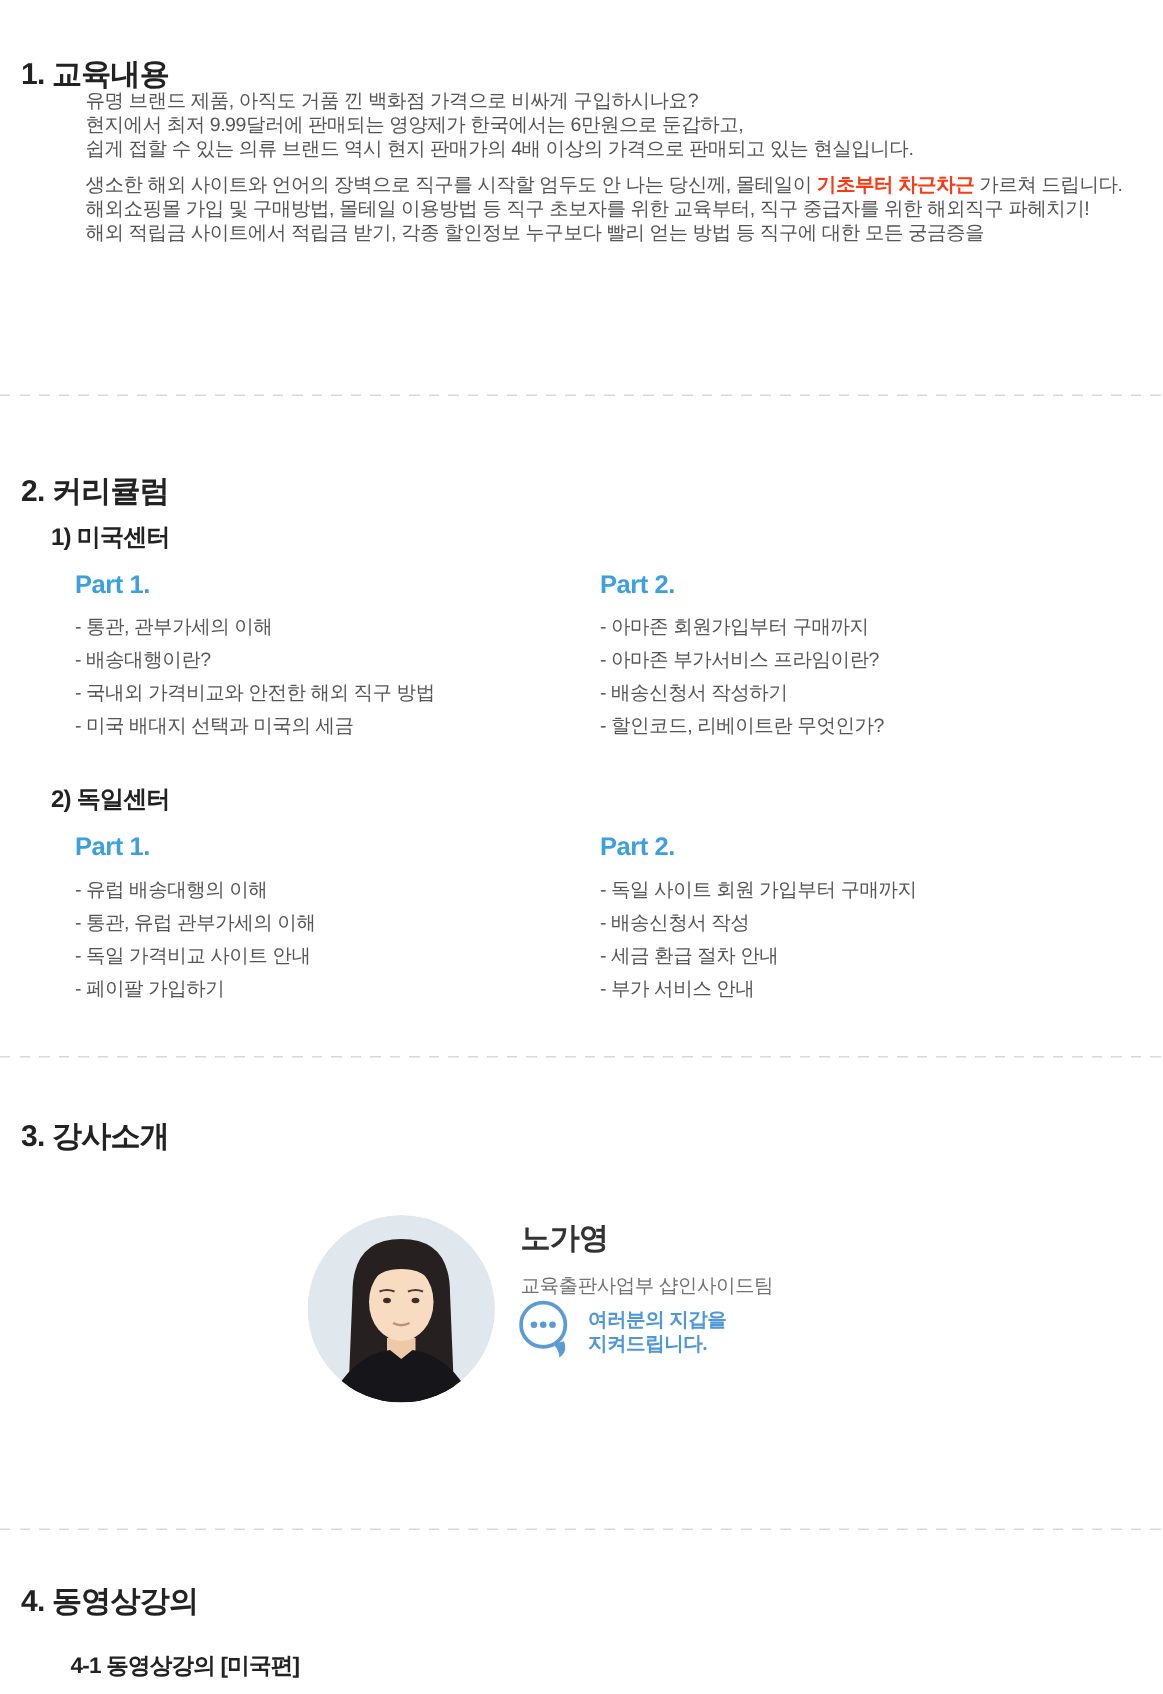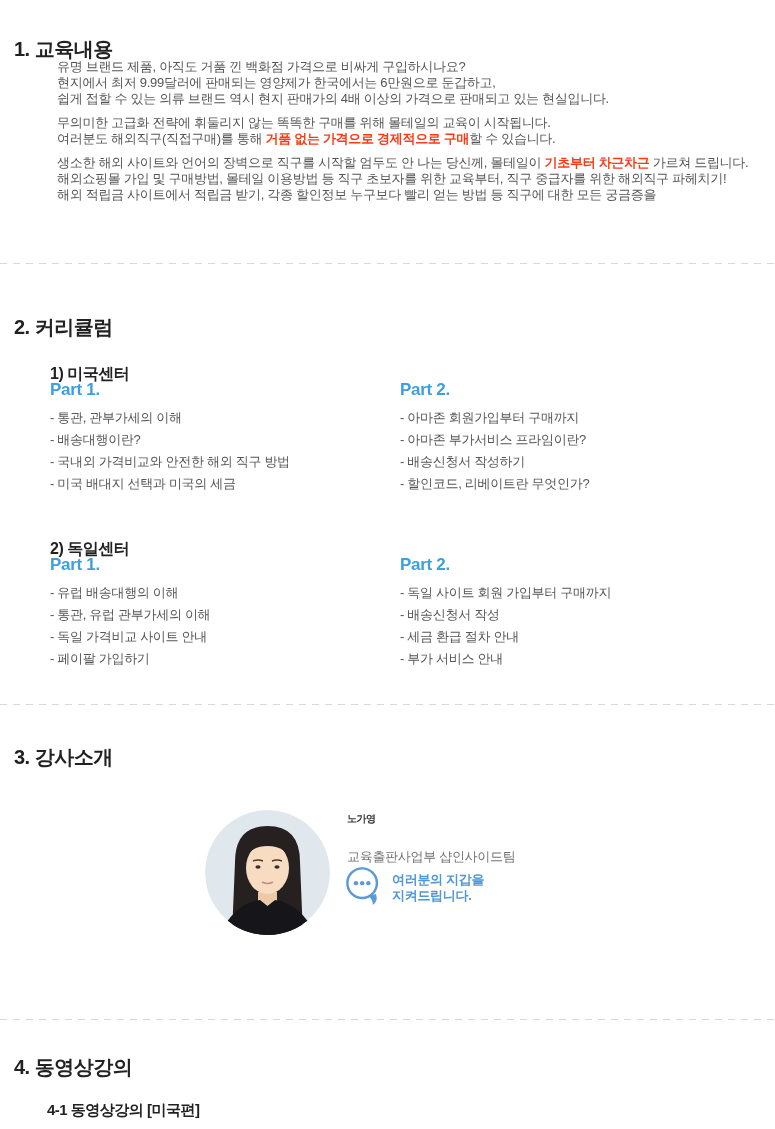--- a/index.html
+++ b/index.html
@@ -50,21 +50,21 @@
     background:repeating-linear-gradient(90deg,#d8d8d8 0 7px,transparent 7px 13px);
   }
   #div1{top:263px;}
   #div2{top:704px;}
   #div3{top:1019px;}
 
   
   .center-name{
     position:absolute;
     left:34px;
-    margin:16px;
+    margin:0;
     font-size:16px;
     font-weight:bold;
     color:#222222;
     letter-spacing:-0.5px;
     white-space:nowrap;
   }
   #center-us-name{top:348px;}
   #center-de-name{top:523px;}
   .parts-row{position:absolute;left:0;width:707px;height:120px;}
   #us-parts{top:380px;}
@@ -89,21 +89,21 @@
     top:810px;
     width:125px;
     height:125px;
     border-radius:50%;
     overflow:hidden;
   }
   .inst-name{
     position:absolute;
     left:347px;
     top:812px;
-    font-size:10px;
+    font-size:20px;
     font-weight:bold;
     color:#333333;
     letter-spacing:-0.5px;
   }
   .inst-team{
     position:absolute;
     left:347px;
     top:848px;
     font-size:13px;
     color:#727272;
@@ -145,24 +145,20 @@
 
 <div class="page">
 
   <h2 class="sec-title" id="edu-title">1. 교육내용</h2>
 
   <div class="edu-body">
     <p>
       <span class="line">유명 브랜드 제품, 아직도 거품 낀 백화점 가격으로 비싸게 구입하시나요?</span>
       <span class="line">현지에서 최저 9.99달러에 판매되는 영양제가 한국에서는 6만원으로 둔갑하고,</span>
       <span class="line">쉽게 접할 수 있는 의류 브랜드 역시 현지 판매가의 4배 이상의 가격으로 판매되고 있는 현실입니다.</span>
-    </p>
-    <p>
-      <span class="line">무의미한 고급화 전략에 휘둘리지 않는 똑똑한 구매를 위해 몰테일의 교육이 시작됩니다.</span>
-      <span class="line"><span>여러분도 해외직구(직접구매)를 통해 </span><span class="red">거품 없는 가격으로 경제적으로 구매</span><span>할 수 있습니다.</span></span>
     </p>
     <p>
       <span class="line"><span>생소한 해외 사이트와 언어의 장벽으로 직구를 시작할 엄두도 안 나는 당신께, 몰테일이 </span><span class="red">기초부터 차근차근</span><span> 가르쳐 드립니다.</span></span>
       <span class="line">해외쇼핑몰 가입 및 구매방법, 몰테일 이용방법 등 직구 초보자를 위한 교육부터, 직구 중급자를 위한 해외직구 파헤치기!</span>
       <span class="line">해외 적립금 사이트에서 적립금 받기, 각종 할인정보 누구보다 빨리 얻는 방법 등 직구에 대한 모든 궁금증을</span>
     </p>
   </div>
 
   <div class="divider" id="div1"></div>
 

